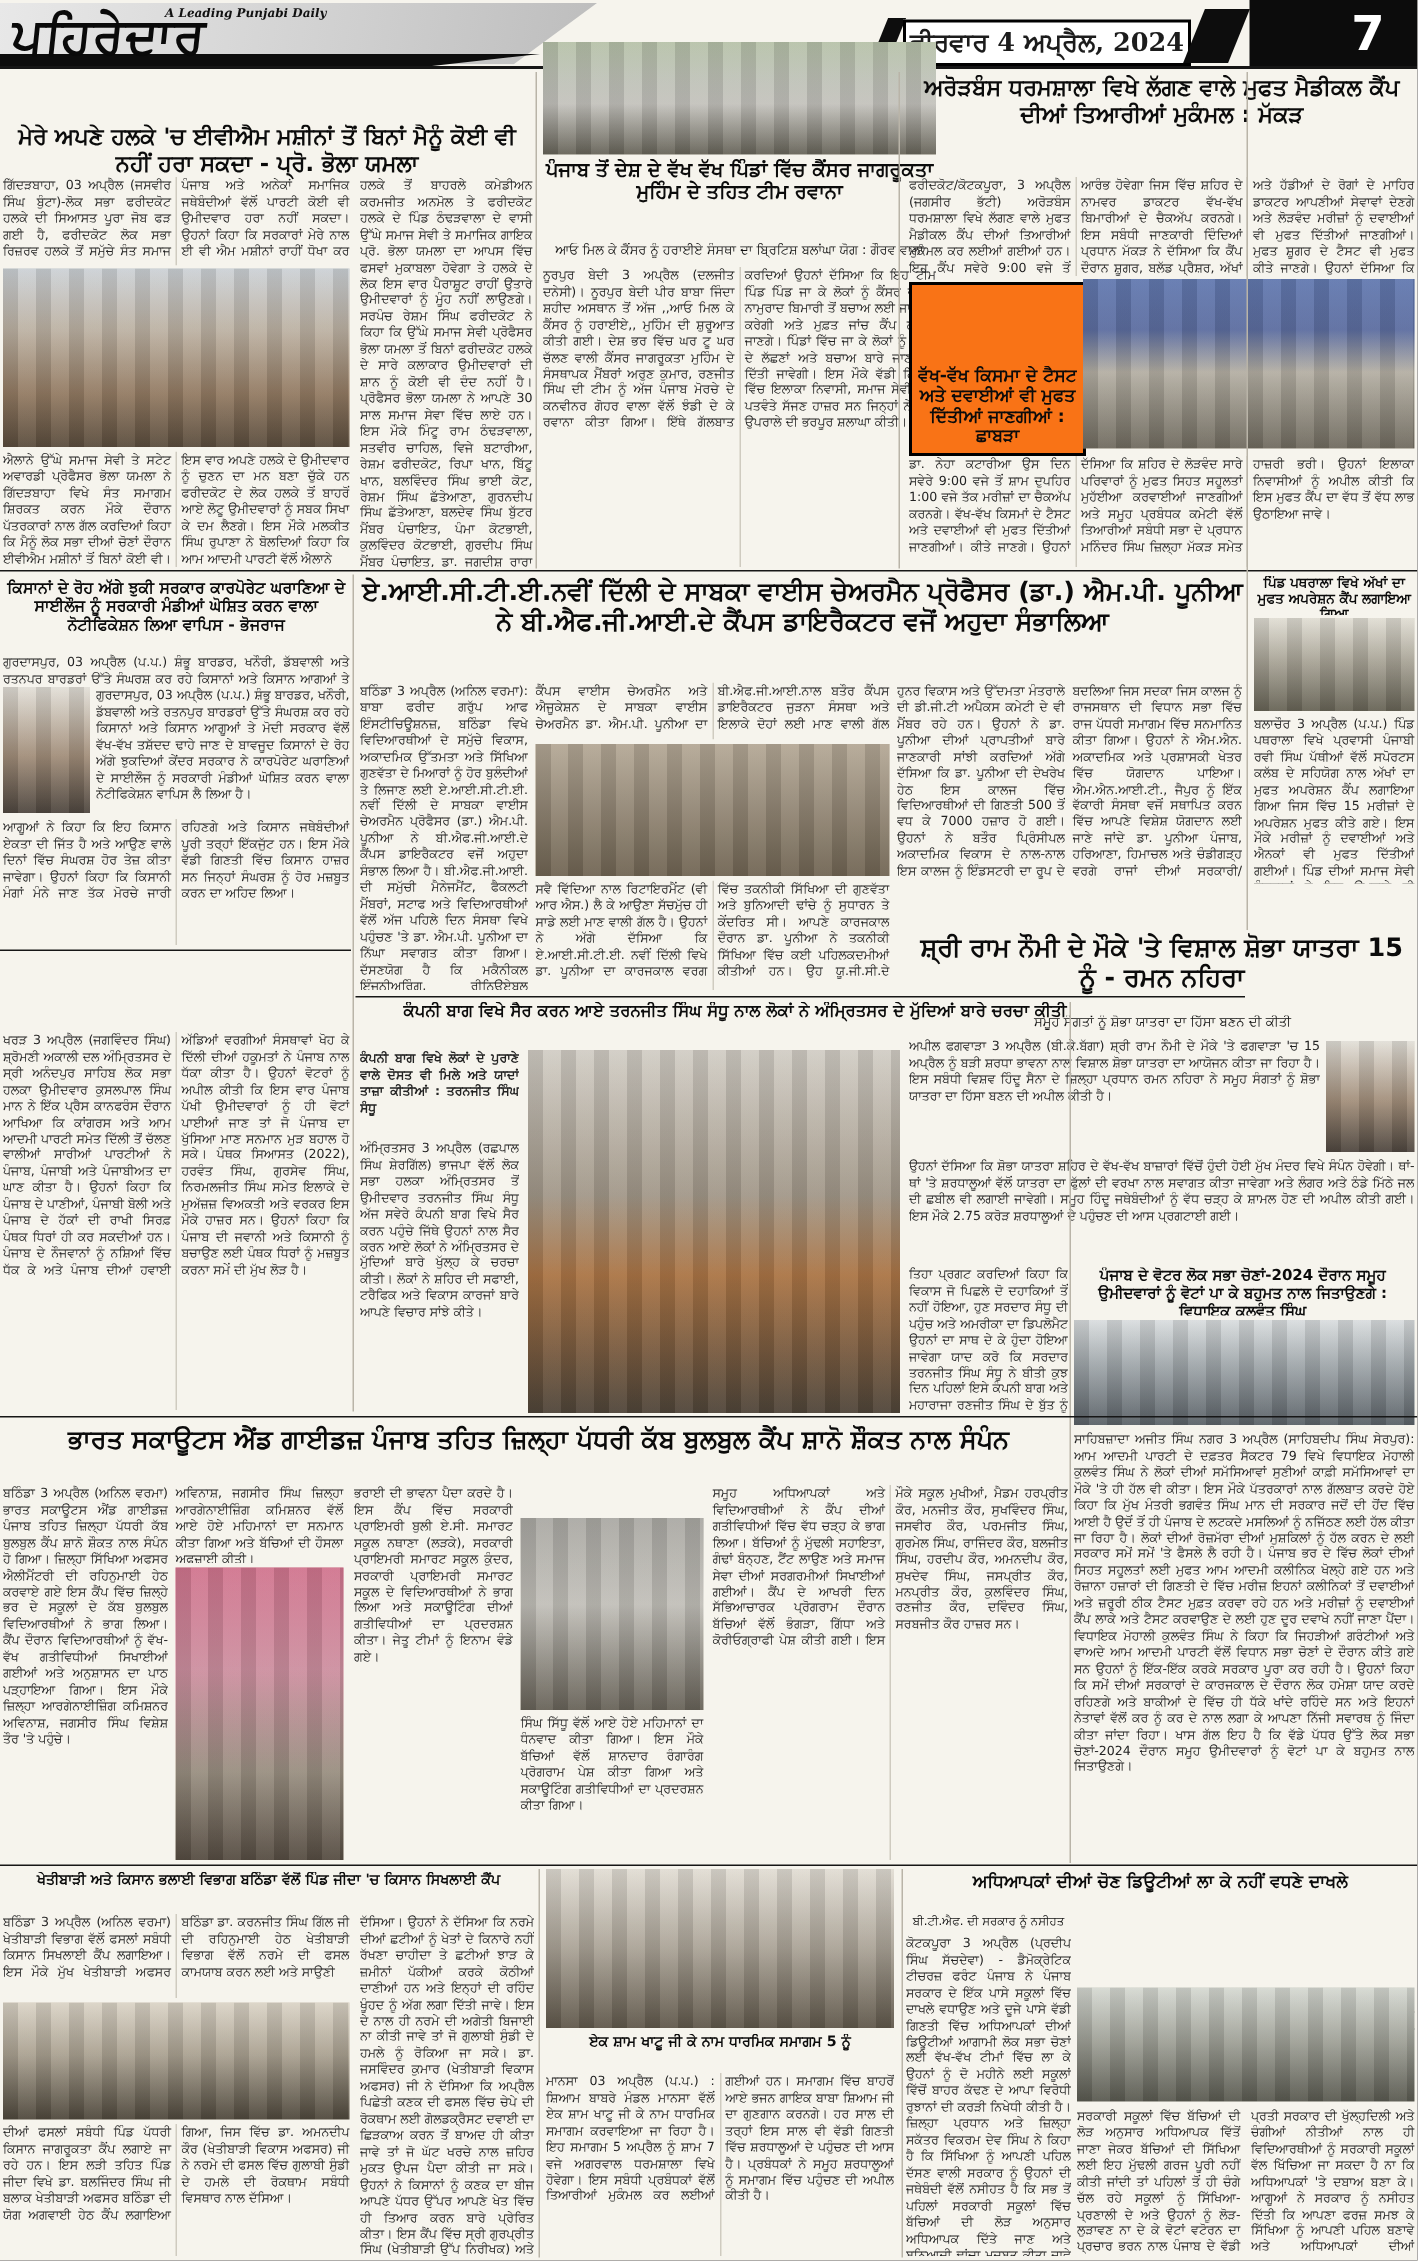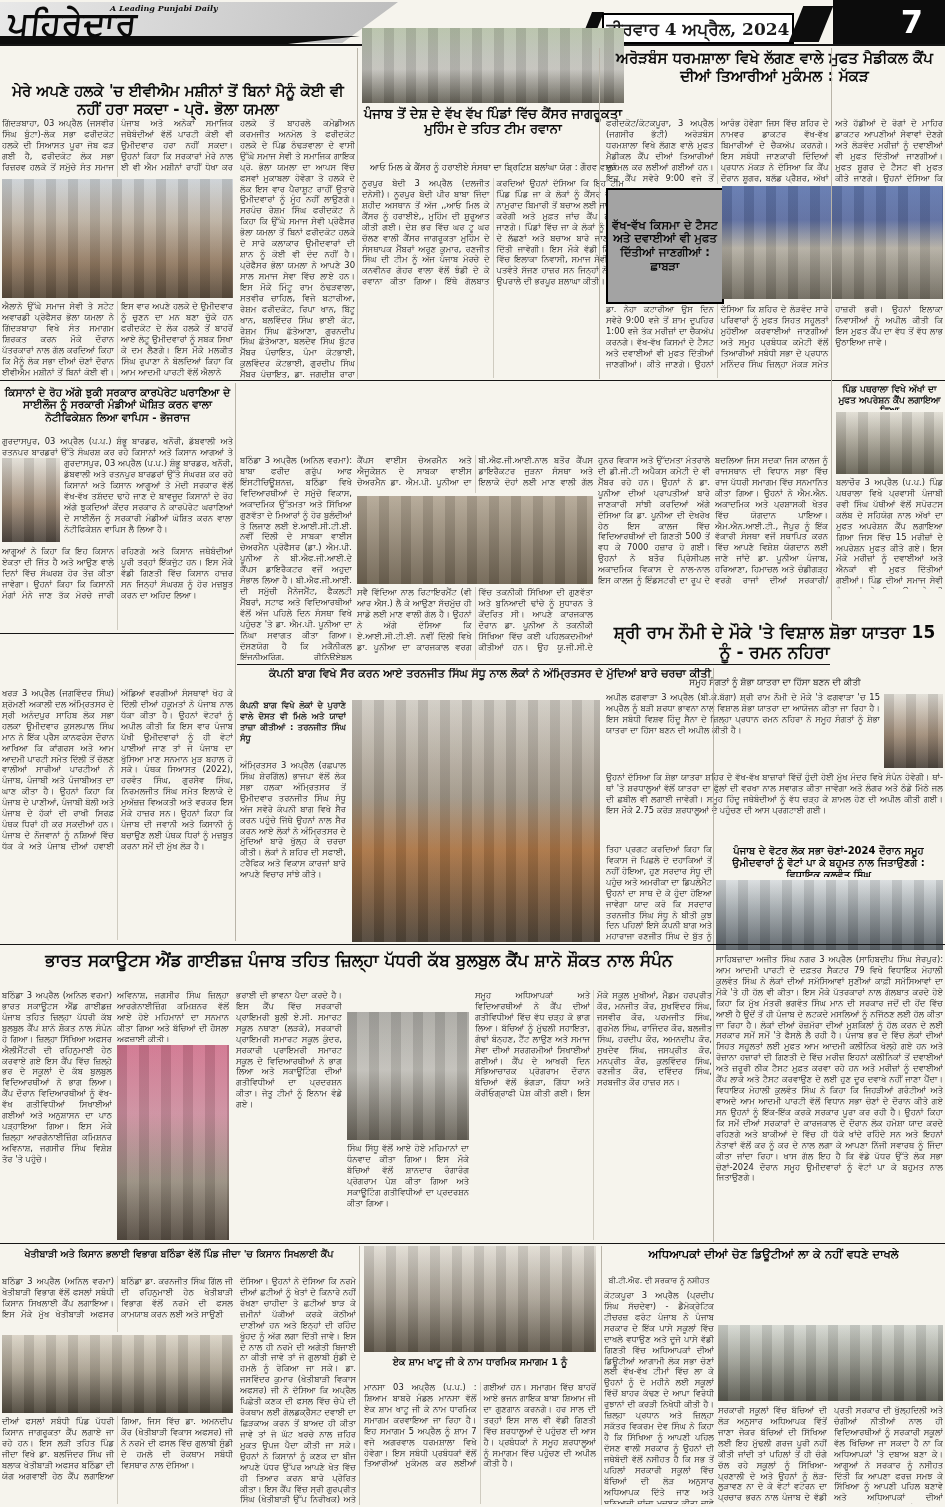--- a/index.html
+++ b/index.html
@@ -30,21 +30,21 @@
   .ph-group5{background:linear-gradient(180deg,#d8d2c6 0%,#bdb3a2 50%,#857a68 100%);}
   .ph-meet{background:linear-gradient(180deg,#cfc6b4 0%,#b7ab95 45%,#6d6454 100%);}
   .ph-six{background:linear-gradient(180deg,#c9cdc4 0%,#a9ab9e 50%,#7c7c6f 100%);}
   .ph-face{background:linear-gradient(180deg,#d9d5cb 0%,#b59a7f 55%,#6d6258 100%);}
   .mast-band{background:linear-gradient(100deg,#e8e8e8 0%,#cfcfcf 60%,#bdbdbd 100%);
              clip-path:polygon(0 0,100% 0,86% 100%,0 100%);}
   .mast-shadow{background:#0d0d0d;clip-path:polygon(0 0,100% 0,80% 100%,0 100%);}
   .datebox{background:#fff;border:2px solid #000;display:flex;align-items:center;justify-content:center;}
   .skew{transform:skewX(-22deg);background:#0d0d0d;}
   .pageno{background:#0c0c0c;color:#fff;display:flex;align-items:center;justify-content:center;}
-  .boxed{border:2px solid #000;background:#a3a3a3;display:flex;align-items:center;justify-content:center;padding:4px;}
+  .boxed{border:2px solid #000;background:#f97316;display:flex;align-items:flex-end;justify-content:center;padding:4px;}
 </style>
 </head>
 <body>
 
 <div class="page">
 
   <div class="abs hr" style="left:0;top:44px;width:945px;height:2px;"></div>
 
   <div class="abs mast-band" style="left:0;top:2px;width:398px;height:41px;"></div>
   <div class="abs mast-shadow" style="left:0;top:36px;width:360px;height:8px;"></div>
@@ -82,20 +82,21 @@
   <div class="abs hl" style="left:2px;top:386px;width:231px;height:46px;font-size:10.5px;">ਕਿਸਾਨਾਂ ਦੇ ਰੋਹ ਅੱਗੇ ਝੁਕੀ ਸਰਕਾਰ ਕਾਰਪੋਰੇਟ ਘਰਾਣਿਆ ਦੇ ਸਾਈਲੌਜ ਨੂੰ ਸਰਕਾਰੀ ਮੰਡੀਆਂ ਘੋਸ਼ਿਤ ਕਰਨ ਵਾਲਾ ਨੋਟੀਫਿਕੇਸ਼ਨ ਲਿਆ ਵਾਪਿਸ - ਭੋਜਰਾਜ</div>
   <div class="abs photo ph-face" style="left:2px;top:458px;width:58px;height:84px;"></div>
   <div class="abs bt" style="left:2px;top:436px;width:231px;height:20px;">ਗੁਰਦਾਸਪੁਰ, 03 ਅਪ੍ਰੈਲ (ਪ.ਪ.) ਸ਼ੰਭੂ ਬਾਰਡਰ, ਖਨੌਰੀ, ਡੱਬਵਾਲੀ ਅਤੇ ਰਤਨਪੁਰ ਬਾਰਡਰਾਂ ਉੱਤੇ ਸੰਘਰਸ਼ ਕਰ ਰਹੇ ਕਿਸਾਨਾਂ ਅਤੇ ਕਿਸਾਨ ਆਗੂਆਂ ਤੇ ਮੋਦੀ ਸਰਕਾਰ ਵੱਲੋਂ ਵੱਖ-ਵੱਖ ਤਸ਼ੱਦਦ ਢਾਹੇ ਜਾਣ ਦੇ ਬਾਵਜੂਦ ਕਿਸਾਨਾਂ ਦੇ ਰੋਹ ਅੱਗੇ ਝੁਕਦਿਆਂ ਕੇਂਦਰ ਸਰਕਾਰ ਨੇ ਕਾਰਪੋਰੇਟ ਘਰਾਣਿਆਂ ਦੇ ਸਾਈਲੌਜ ਨੂੰ ਸਰਕਾਰੀ ਮੰਡੀਆਂ ਘੋਸ਼ਿਤ ਕਰਨ ਵਾਲਾ ਨੋਟੀਫਿਕੇਸ਼ਨ ਵਾਪਿਸ ਲੈ ਲਿਆ ਹੈ।</div>
   <div class="abs bt" style="left:64px;top:458px;width:169px;height:84px;">ਗੁਰਦਾਸਪੁਰ, 03 ਅਪ੍ਰੈਲ (ਪ.ਪ.) ਸ਼ੰਭੂ ਬਾਰਡਰ, ਖਨੌਰੀ, ਡੱਬਵਾਲੀ ਅਤੇ ਰਤਨਪੁਰ ਬਾਰਡਰਾਂ ਉੱਤੇ ਸੰਘਰਸ਼ ਕਰ ਰਹੇ ਕਿਸਾਨਾਂ ਅਤੇ ਕਿਸਾਨ ਆਗੂਆਂ ਤੇ ਮੋਦੀ ਸਰਕਾਰ ਵੱਲੋਂ ਵੱਖ-ਵੱਖ ਤਸ਼ੱਦਦ ਢਾਹੇ ਜਾਣ ਦੇ ਬਾਵਜੂਦ ਕਿਸਾਨਾਂ ਦੇ ਰੋਹ ਅੱਗੇ ਝੁਕਦਿਆਂ ਕੇਂਦਰ ਸਰਕਾਰ ਨੇ ਕਾਰਪੋਰੇਟ ਘਰਾਣਿਆਂ ਦੇ ਸਾਈਲੌਜ ਨੂੰ ਸਰਕਾਰੀ ਮੰਡੀਆਂ ਘੋਸ਼ਿਤ ਕਰਨ ਵਾਲਾ ਨੋਟੀਫਿਕੇਸ਼ਨ ਵਾਪਿਸ ਲੈ ਲਿਆ ਹੈ।</div>
   <div class="abs bt c2" style="left:2px;top:546px;width:231px;height:84px;">ਆਗੂਆਂ ਨੇ ਕਿਹਾ ਕਿ ਇਹ ਕਿਸਾਨ ਏਕਤਾ ਦੀ ਜਿੱਤ ਹੈ ਅਤੇ ਆਉਣ ਵਾਲੇ ਦਿਨਾਂ ਵਿੱਚ ਸੰਘਰਸ਼ ਹੋਰ ਤੇਜ਼ ਕੀਤਾ ਜਾਵੇਗਾ। ਉਹਨਾਂ ਕਿਹਾ ਕਿ ਕਿਸਾਨੀ ਮੰਗਾਂ ਮੰਨੇ ਜਾਣ ਤੱਕ ਮੋਰਚੇ ਜਾਰੀ ਰਹਿਣਗੇ ਅਤੇ ਕਿਸਾਨ ਜਥੇਬੰਦੀਆਂ ਪੂਰੀ ਤਰ੍ਹਾਂ ਇੱਕਜੁੱਟ ਹਨ। ਇਸ ਮੌਕੇ ਵੱਡੀ ਗਿਣਤੀ ਵਿੱਚ ਕਿਸਾਨ ਹਾਜ਼ਰ ਸਨ ਜਿਨ੍ਹਾਂ ਸੰਘਰਸ਼ ਨੂੰ ਹੋਰ ਮਜ਼ਬੂਤ ਕਰਨ ਦਾ ਅਹਿਦ ਲਿਆ।</div>
   <div class="abs hr" style="left:0;top:633px;width:234px;"></div>
 
   <div class="abs bt c2" style="left:2px;top:688px;width:231px;height:252px;">ਖਰੜ 3 ਅਪ੍ਰੈਲ (ਜਗਵਿੰਦਰ ਸਿੰਘ) ਸ਼੍ਰੋਮਣੀ ਅਕਾਲੀ ਦਲ ਅੰਮ੍ਰਿਤਸਰ ਦੇ ਸ੍ਰੀ ਅਨੰਦਪੁਰ ਸਾਹਿਬ ਲੋਕ ਸਭਾ ਹਲਕਾ ਉਮੀਦਵਾਰ ਕੁਸਲਪਾਲ ਸਿੰਘ ਮਾਨ ਨੇ ਇੱਕ ਪ੍ਰੈਸ ਕਾਨਫਰੰਸ ਦੌਰਾਨ ਆਖਿਆ ਕਿ ਕਾਂਗਰਸ ਅਤੇ ਆਮ ਆਦਮੀ ਪਾਰਟੀ ਸਮੇਤ ਦਿੱਲੀ ਤੋਂ ਚੱਲਣ ਵਾਲੀਆਂ ਸਾਰੀਆਂ ਪਾਰਟੀਆਂ ਨੇ ਪੰਜਾਬ, ਪੰਜਾਬੀ ਅਤੇ ਪੰਜਾਬੀਅਤ ਦਾ ਘਾਣ ਕੀਤਾ ਹੈ। ਉਹਨਾਂ ਕਿਹਾ ਕਿ ਪੰਜਾਬ ਦੇ ਪਾਣੀਆਂ, ਪੰਜਾਬੀ ਬੋਲੀ ਅਤੇ ਪੰਜਾਬ ਦੇ ਹੱਕਾਂ ਦੀ ਰਾਖੀ ਸਿਰਫ਼ ਪੰਥਕ ਧਿਰਾਂ ਹੀ ਕਰ ਸਕਦੀਆਂ ਹਨ। ਪੰਜਾਬ ਦੇ ਨੌਜਵਾਨਾਂ ਨੂੰ ਨਸ਼ਿਆਂ ਵਿੱਚ ਧੱਕ ਕੇ ਅਤੇ ਪੰਜਾਬ ਦੀਆਂ ਹਵਾਈ ਅੱਡਿਆਂ ਵਰਗੀਆਂ ਸੰਸਥਾਵਾਂ ਖੋਹ ਕੇ ਦਿੱਲੀ ਦੀਆਂ ਹਕੂਮਤਾਂ ਨੇ ਪੰਜਾਬ ਨਾਲ ਧੱਕਾ ਕੀਤਾ ਹੈ। ਉਹਨਾਂ ਵੋਟਰਾਂ ਨੂੰ ਅਪੀਲ ਕੀਤੀ ਕਿ ਇਸ ਵਾਰ ਪੰਜਾਬ ਪੱਖੀ ਉਮੀਦਵਾਰਾਂ ਨੂੰ ਹੀ ਵੋਟਾਂ ਪਾਈਆਂ ਜਾਣ ਤਾਂ ਜੋ ਪੰਜਾਬ ਦਾ ਖੁੱਸਿਆ ਮਾਣ ਸਨਮਾਨ ਮੁੜ ਬਹਾਲ ਹੋ ਸਕੇ। ਪੰਥਕ ਸਿਆਸਤ (2022), ਹਰਵੰਤ ਸਿੰਘ, ਗੁਰਸੇਵ ਸਿੰਘ, ਨਿਰਮਲਜੀਤ ਸਿੰਘ ਸਮੇਤ ਇਲਾਕੇ ਦੇ ਮੁਅੱਜ਼ਜ਼ ਵਿਅਕਤੀ ਅਤੇ ਵਰਕਰ ਇਸ ਮੌਕੇ ਹਾਜ਼ਰ ਸਨ। ਉਹਨਾਂ ਕਿਹਾ ਕਿ ਪੰਜਾਬ ਦੀ ਜਵਾਨੀ ਅਤੇ ਕਿਸਾਨੀ ਨੂੰ ਬਚਾਉਣ ਲਈ ਪੰਥਕ ਧਿਰਾਂ ਨੂੰ ਮਜ਼ਬੂਤ ਕਰਨਾ ਸਮੇਂ ਦੀ ਮੁੱਖ ਲੋੜ ਹੈ।</div>
   <div class="abs vr" style="left:235px;top:383px;height:558px;"></div>
 
+  <div class="abs hl" style="left:240px;top:385px;width:590px;height:64px;font-size:17px;">ਏ.ਆਈ.ਸੀ.ਟੀ.ਈ.ਨਵੀਂ ਦਿੱਲੀ ਦੇ ਸਾਬਕਾ ਵਾਈਸ ਚੇਅਰਮੈਨ ਪ੍ਰੋਫੈਸਰ (ਡਾ.) ਐਮ.ਪੀ. ਪੂਨੀਆ ਨੇ ਬੀ.ਐਫ.ਜੀ.ਆਈ.ਦੇ ਕੈਂਪਸ ਡਾਇਰੈਕਟਰ ਵਜੋਂ ਅਹੁਦਾ ਸੰਭਾਲਿਆ</div>
   <div class="abs bt" style="left:240px;top:455px;width:112px;height:205px;">ਬਠਿੰਡਾ 3 ਅਪ੍ਰੈਲ (ਅਨਿਲ ਵਰਮਾ): ਬਾਬਾ ਫਰੀਦ ਗਰੁੱਪ ਆਫ ਇੰਸਟੀਚਿਊਸ਼ਨਜ਼, ਬਠਿੰਡਾ ਵਿਖੇ ਵਿਦਿਆਰਥੀਆਂ ਦੇ ਸਮੁੱਚੇ ਵਿਕਾਸ, ਅਕਾਦਮਿਕ ਉੱਤਮਤਾ ਅਤੇ ਸਿੱਖਿਆ ਗੁਣਵੱਤਾ ਦੇ ਮਿਆਰਾਂ ਨੂੰ ਹੋਰ ਬੁਲੰਦੀਆਂ ਤੇ ਲਿਜਾਣ ਲਈ ਏ.ਆਈ.ਸੀ.ਟੀ.ਈ. ਨਵੀਂ ਦਿੱਲੀ ਦੇ ਸਾਬਕਾ ਵਾਈਸ ਚੇਅਰਮੈਨ ਪ੍ਰੋਫੈਸਰ (ਡਾ.) ਐਮ.ਪੀ. ਪੂਨੀਆ ਨੇ ਬੀ.ਐਫ.ਜੀ.ਆਈ.ਦੇ ਕੈਂਪਸ ਡਾਇਰੈਕਟਰ ਵਜੋਂ ਅਹੁਦਾ ਸੰਭਾਲ ਲਿਆ ਹੈ। ਬੀ.ਐਫ.ਜੀ.ਆਈ. ਦੀ ਸਮੁੱਚੀ ਮੈਨੇਜਮੈਂਟ, ਫੈਕਲਟੀ ਮੈਂਬਰਾਂ, ਸਟਾਫ ਅਤੇ ਵਿਦਿਆਰਥੀਆਂ ਵੱਲੋਂ ਅੱਜ ਪਹਿਲੇ ਦਿਨ ਸੰਸਥਾ ਵਿਖੇ ਪਹੁੰਚਣ 'ਤੇ ਡਾ. ਐਮ.ਪੀ. ਪੂਨੀਆ ਦਾ ਨਿੱਘਾ ਸਵਾਗਤ ਕੀਤਾ ਗਿਆ। ਦੱਸਣਯੋਗ ਹੈ ਕਿ ਮਕੈਨੀਕਲ ਇੰਜਨੀਅਰਿੰਗ, ਰੀਨਿਊਏਬਲ ਐਨਰਜੀ ਅਤੇ ਸਸਟੇਨੇਬਲ ਡਿਵੈਲਪਮੈਂਟ ਖੇਤਰ ਵਿੱਚ ਮਾਹਿਰ ਡਾ. ਐਮ.ਪੀ. ਪੂਨੀਆ ਨੇ ਆਈ.ਆਈ.ਟੀ., ਦਿੱਲੀ ਤੋਂ ਐਮ.ਟੈਕ (ਥਰਮਲ ਇੰਜਨੀਅਰਿੰਗ) ਅਤੇ ਪੀ.ਐਚ.ਡੀ. (ਆਈ.ਸੀ. ਇੰਜਨ) ਕੀਤੀ ਹੈ ਅਤੇ ਉਹਨਾਂ ਕੋਲ ਦੇਸ਼ ਦੀਆਂ ਵੱਖ-ਵੱਖ ਨਾਮਵਰ ਪੱਧਰ ਦੀਆਂ ਸੰਸਥਾਵਾਂ ਦਾ 37 ਸਾਲਾਂ ਦਾ ਵਿਸ਼ਾਲ ਤਜ਼ਰਬਾ ਹੈ। ਇਸ ਮੌਕੇ ਬੀ.ਐਫ.ਜੀ.ਆਈ.ਦੇ ਚੇਅਰਮੈਨ ਡਾ. ਗੁਰਮੀਤ ਸਿੰਘ ਧਾਲੀਵਾਲ ਨੇ ਆਪਣੀ ਖੁਸ਼ੀ ਦਾ ਪ੍ਰਗਟਾਵਾ ਕਰਦਿਆਂ ਕਿਹਾ ਕਿ ਆਸ ਦਿਸ਼ਾਵਾਂ</div>
   <div class="abs bt c2" style="left:357px;top:455px;width:236px;height:38px;">ਕੈਂਪਸ ਵਾਈਸ ਚੇਅਰਮੈਨ ਅਤੇ ਐਜੂਕੇਸ਼ਨ ਦੇ ਸਾਬਕਾ ਵਾਈਸ ਚੇਅਰਮੈਨ ਡਾ. ਐਮ.ਪੀ. ਪੂਨੀਆ ਦਾ ਬੀ.ਐਫ.ਜੀ.ਆਈ.ਨਾਲ ਬਤੌਰ ਕੈਂਪਸ ਡਾਇਰੈਕਟਰ ਜੁੜਨਾ ਸੰਸਥਾ ਅਤੇ ਇਲਾਕੇ ਦੋਹਾਂ ਲਈ ਮਾਣ ਵਾਲੀ ਗੱਲ ਹੈ। ਉਹਨਾਂ ਨੇ ਦੱਸਿਆ ਬੀ.ਐਫ.ਜੀ.ਆਈ. ਨਾਲ ਜੁੜਨ ਲਈ ਇੱਥੋਂ ਜਿਹੀ ਮਹਾਨ ਸ਼ਖ਼ਸੀਅਤ ਦਾ</div>
   <div class="abs photo ph-indoor" style="left:357px;top:496px;width:236px;height:88px;"></div>
   <div class="abs bt c2" style="left:357px;top:587px;width:236px;height:73px;">ਸਵੈ ਵਿੱਦਿਆ ਨਾਲ ਰਿਟਾਇਰਮੈਂਟ (ਵੀ ਆਰ ਐਸ.) ਲੈ ਕੇ ਆਉਣਾ ਸੱਚਮੁੱਚ ਹੀ ਸਾਡੇ ਲਈ ਮਾਣ ਵਾਲੀ ਗੱਲ ਹੈ। ਉਹਨਾਂ ਨੇ ਅੱਗੇ ਦੱਸਿਆ ਕਿ ਏ.ਆਈ.ਸੀ.ਟੀ.ਈ. ਨਵੀਂ ਦਿੱਲੀ ਵਿਖੇ ਡਾ. ਪੂਨੀਆ ਦਾ ਕਾਰਜਕਾਲ ਵਰਗ ਵਿੱਚ ਤਕਨੀਕੀ ਸਿੱਖਿਆ ਦੀ ਗੁਣਵੱਤਾ ਅਤੇ ਬੁਨਿਆਦੀ ਢਾਂਚੇ ਨੂੰ ਸੁਧਾਰਨ ਤੇ ਕੇਂਦਰਿਤ ਸੀ। ਆਪਣੇ ਕਾਰਜਕਾਲ ਦੌਰਾਨ ਡਾ. ਪੂਨੀਆ ਨੇ ਤਕਨੀਕੀ ਸਿੱਖਿਆ ਵਿੱਚ ਕਈ ਪਹਿਲਕਦਮੀਆਂ ਕੀਤੀਆਂ ਹਨ। ਉਹ ਯੂ.ਜੀ.ਸੀ.ਦੇ ਨੈਸ਼ਨਲ ਕ੍ਰੈਡਿਟ ਫਰੇਮਵਰਕ ਦੀ ਉੱਚ-ਪੱਧਰੀ ਕਮੇਟੀ,</div>
   <div class="abs bt" style="left:598px;top:455px;width:112px;height:131px;">ਹੁਨਰ ਵਿਕਾਸ ਅਤੇ ਉੱਦਮਤਾ ਮੰਤਰਾਲੇ ਦੀ ਡੀ.ਜੀ.ਟੀ ਅਪੈਕਸ ਕਮੇਟੀ ਦੇ ਵੀ ਮੈਂਬਰ ਰਹੇ ਹਨ। ਉਹਨਾਂ ਨੇ ਡਾ. ਪੂਨੀਆ ਦੀਆਂ ਪ੍ਰਾਪਤੀਆਂ ਬਾਰੇ ਜਾਣਕਾਰੀ ਸਾਂਝੀ ਕਰਦਿਆਂ ਅੱਗੇ ਦੱਸਿਆ ਕਿ ਡਾ. ਪੂਨੀਆ ਦੀ ਦੇਖਰੇਖ ਹੇਠ ਇਸ ਕਾਲਜ ਵਿੱਚ ਵਿਦਿਆਰਥੀਆਂ ਦੀ ਗਿਣਤੀ 500 ਤੋਂ ਵਧ ਕੇ 7000 ਹਜ਼ਾਰ ਹੋ ਗਈ। ਉਹਨਾਂ ਨੇ ਬਤੌਰ ਪ੍ਰਿੰਸੀਪਲ ਅਕਾਦਮਿਕ ਵਿਕਾਸ ਦੇ ਨਾਲ-ਨਾਲ ਇਸ ਕਾਲਜ ਨੂੰ ਇੰਡਸਟਰੀ ਦਾ ਰੂਪ ਦੇ ਕੇ ਹਾਈ ਵੋਲਟੇਜ ਇੰਜੀਨੀਅਰਿੰਗ ਦੇ ਕਲ-ਪੁਰਜ਼ੇ ਬਣਾਉਣੇ ਸ਼ੁਰੂ ਕਰਵਾਏ ਅਤੇ ਇਸ ਕਾਲਜ ਨੂੰ ਬਹੁਤ ਉਚਾਈਆਂ ਤੱਕ ਪਹੁੰਚਾਇਆ ਦਾ ਸੰਦ</div>
   <div class="abs bt" style="left:715px;top:455px;width:113px;height:131px;">ਬਦਲਿਆ ਜਿਸ ਸਦਕਾ ਜਿਸ ਕਾਲਜ ਨੂੰ ਰਾਜਸਥਾਨ ਦੀ ਵਿਧਾਨ ਸਭਾ ਵਿੱਚ ਰਾਜ ਪੱਧਰੀ ਸਮਾਗਮ ਵਿੱਚ ਸਨਮਾਨਿਤ ਕੀਤਾ ਗਿਆ। ਉਹਨਾਂ ਨੇ ਐਮ.ਐਨ. ਅਕਾਦਮਿਕ ਅਤੇ ਪ੍ਰਸ਼ਾਸਕੀ ਖੇਤਰ ਵਿੱਚ ਯੋਗਦਾਨ ਪਾਇਆ। ਐਮ.ਐਨ.ਆਈ.ਟੀ., ਜੈਪੁਰ ਨੂੰ ਇੱਕ ਵੱਕਾਰੀ ਸੰਸਥਾ ਵਜੋਂ ਸਥਾਪਿਤ ਕਰਨ ਵਿੱਚ ਆਪਣੇ ਵਿਸ਼ੇਸ਼ ਯੋਗਦਾਨ ਲਈ ਜਾਣੇ ਜਾਂਦੇ ਡਾ. ਪੂਨੀਆ ਪੰਜਾਬ, ਹਰਿਆਣਾ, ਹਿਮਾਚਲ ਅਤੇ ਚੰਡੀਗੜ੍ਹ ਵਰਗੇ ਰਾਜਾਂ ਦੀਆਂ ਸਰਕਾਰੀ/ਪ੍ਰਾਈਵੇਟ ਸੰਸਥਾਵਾਂ/ਯੂਨੀਵਰਸਿਟੀਆਂ ਦੇ ਬੋਰਡ ਆਫ ਗਵਰਨੈਂਸ ਦੇ ਮੈਂਬਰ ਵਜੋਂ ਜਨਸਮਰਪਿਤ ਕੀਤਾ ਗਿਆ।</div>
   <div class="abs hr" style="left:237px;top:664px;width:593px;"></div>
   <div class="abs vr" style="left:831px;top:48px;height:572px;"></div>
 
   <div class="abs hl" style="left:836px;top:384px;width:107px;height:26px;font-size:9px;">ਪਿੰਡ ਪਥਰਾਲਾ ਵਿਖੇ ਅੱਖਾਂ ਦਾ ਮੁਫਤ ਅਪਰੇਸ਼ਨ ਕੈਂਪ ਲਗਾਇਆ ਗਿਆ</div>
@@ -133,21 +134,21 @@
   <div class="abs hr" style="left:0;top:1243px;width:945px;"></div>
 
   <div class="abs hl nowrap" style="left:2px;top:1248px;width:354px;height:24px;font-size:9.5px;">ਖੇਤੀਬਾੜੀ ਅਤੇ ਕਿਸਾਨ ਭਲਾਈ ਵਿਭਾਗ ਬਠਿੰਡਾ ਵੱਲੋਂ ਪਿੰਡ ਜੀਦਾ 'ਚ ਕਿਸਾਨ ਸਿਖਲਾਈ ਕੈਂਪ</div>
   <div class="abs bt c2" style="left:2px;top:1276px;width:231px;height:56px;">ਬਠਿੰਡਾ 3 ਅਪ੍ਰੈਲ (ਅਨਿਲ ਵਰਮਾ) ਖੇਤੀਬਾੜੀ ਵਿਭਾਗ ਵੱਲੋਂ ਫਸਲਾਂ ਸਬੰਧੀ ਕਿਸਾਨ ਸਿਖਲਾਈ ਕੈਂਪ ਲਗਾਇਆ। ਇਸ ਮੌਕੇ ਮੁੱਖ ਖੇਤੀਬਾੜੀ ਅਫਸਰ ਬਠਿੰਡਾ ਡਾ. ਕਰਨਜੀਤ ਸਿੰਘ ਗਿੱਲ ਜੀ ਦੀ ਰਹਿਨੁਮਾਈ ਹੇਠ ਖੇਤੀਬਾੜੀ ਵਿਭਾਗ ਵੱਲੋਂ ਨਰਮੇ ਦੀ ਫਸਲ ਕਾਮਯਾਬ ਕਰਨ ਲਈ ਅਤੇ ਸਾਉਣੀ</div>
   <div class="abs photo ph-meet" style="left:2px;top:1335px;width:231px;height:78px;"></div>
   <div class="abs bt c2" style="left:2px;top:1416px;width:231px;height:88px;">ਦੀਆਂ ਫਸਲਾਂ ਸਬੰਧੀ ਪਿੰਡ ਪੱਧਰੀ ਕਿਸਾਨ ਜਾਗਰੂਕਤਾ ਕੈਂਪ ਲਗਾਏ ਜਾ ਰਹੇ ਹਨ। ਇਸ ਲੜੀ ਤਹਿਤ ਪਿੰਡ ਜੀਦਾ ਵਿਖੇ ਡਾ. ਬਲਜਿੰਦਰ ਸਿੰਘ ਜੀ ਬਲਾਕ ਖੇਤੀਬਾੜੀ ਅਫਸਰ ਬਠਿੰਡਾ ਦੀ ਯੋਗ ਅਗਵਾਈ ਹੇਠ ਕੈਂਪ ਲਗਾਇਆ ਗਿਆ, ਜਿਸ ਵਿੱਚ ਡਾ. ਅਮਨਦੀਪ ਕੌਰ (ਖੇਤੀਬਾੜੀ ਵਿਕਾਸ ਅਫਸਰ) ਜੀ ਨੇ ਨਰਮੇ ਦੀ ਫਸਲ ਵਿੱਚ ਗੁਲਾਬੀ ਸੁੰਡੀ ਦੇ ਹਮਲੇ ਦੀ ਰੋਕਥਾਮ ਸਬੰਧੀ ਵਿਸਥਾਰ ਨਾਲ ਦੱਸਿਆ।</div>
   <div class="abs bt" style="left:240px;top:1276px;width:116px;height:228px;">ਦੱਸਿਆ। ਉਹਨਾਂ ਨੇ ਦੱਸਿਆ ਕਿ ਨਰਮੇ ਦੀਆਂ ਛਟੀਆਂ ਨੂੰ ਖੇਤਾਂ ਦੇ ਕਿਨਾਰੇ ਨਹੀਂ ਰੱਖਣਾ ਚਾਹੀਦਾ ਤੇ ਛਟੀਆਂ ਝਾੜ ਕੇ ਜ਼ਮੀਨਾਂ ਪੱਕੀਆਂ ਕਰਕੇ ਕੋਠੀਆਂ ਦਾਣੀਆਂ ਹਨ ਅਤੇ ਇਨ੍ਹਾਂ ਦੀ ਰਹਿੰਦ ਖੂੰਹਦ ਨੂੰ ਅੱਗ ਲਗਾ ਦਿੱਤੀ ਜਾਵੇ। ਇਸ ਦੇ ਨਾਲ ਹੀ ਨਰਮੇ ਦੀ ਅਗੇਤੀ ਬਿਜਾਈ ਨਾ ਕੀਤੀ ਜਾਵੇ ਤਾਂ ਜੋ ਗੁਲਾਬੀ ਸੁੰਡੀ ਦੇ ਹਮਲੇ ਨੂੰ ਰੋਕਿਆ ਜਾ ਸਕੇ। ਡਾ. ਜਸਵਿੰਦਰ ਕੁਮਾਰ (ਖੇਤੀਬਾੜੀ ਵਿਕਾਸ ਅਫਸਰ) ਜੀ ਨੇ ਦੱਸਿਆ ਕਿ ਅਪ੍ਰੈਲ ਪਿਛੇਤੀ ਕਣਕ ਦੀ ਫਸਲ ਵਿੱਚ ਚੇਪੇ ਦੀ ਰੋਕਥਾਮ ਲਈ ਗੋਲਡਕ੍ਰੈਸਟ ਦਵਾਈ ਦਾ ਛਿੜਕਾਅ ਕਰਨ ਤੋਂ ਬਾਅਦ ਹੀ ਕੀਤਾ ਜਾਵੇ ਤਾਂ ਜੋ ਘੱਟ ਖਰਚੇ ਨਾਲ ਜ਼ਹਿਰ ਮੁਕਤ ਉਪਜ ਪੈਦਾ ਕੀਤੀ ਜਾ ਸਕੇ। ਉਹਨਾਂ ਨੇ ਕਿਸਾਨਾਂ ਨੂੰ ਕਣਕ ਦਾ ਬੀਜ ਆਪਣੇ ਪੱਧਰ ਉੱਪਰ ਆਪਣੇ ਖੇਤ ਵਿੱਚ ਹੀ ਤਿਆਰ ਕਰਨ ਬਾਰੇ ਪ੍ਰੇਰਿਤ ਕੀਤਾ। ਇਸ ਕੈਂਪ ਵਿੱਚ ਸ੍ਰੀ ਗੁਰਪ੍ਰੀਤ ਸਿੰਘ (ਖੇਤੀਬਾੜੀ ਉੱਪ ਨਿਰੀਖਕ) ਅਤੇ ਪਿੰਡ ਦੇ ਸਾਰੇ ਅਹੁਦੇਦਾਰ ਕਿਸਾਨ ਹਾਜ਼ਰ ਸਨ।</div>
   <div class="abs vr" style="left:359px;top:1246px;height:259px;"></div>
 
   <div class="abs photo ph-group5" style="left:364px;top:1246px;width:232px;height:106px;"></div>
-  <div class="abs hl nowrap" style="left:364px;top:1356px;width:232px;height:22px;font-size:9.5px;">ਏਕ ਸ਼ਾਮ ਖਾਟੂ ਜੀ ਕੇ ਨਾਮ ਧਾਰਮਿਕ ਸਮਾਗਮ 1 ਨੂੰ</div>
+  <div class="abs hl nowrap" style="left:364px;top:1356px;width:232px;height:22px;font-size:9.5px;">ਏਕ ਸ਼ਾਮ ਖਾਟੂ ਜੀ ਕੇ ਨਾਮ ਧਾਰਮਿਕ ਸਮਾਗਮ 5 ਨੂੰ</div>
   <div class="abs bt c2" style="left:364px;top:1382px;width:232px;height:122px;">ਮਾਨਸਾ 03 ਅਪ੍ਰੈਲ (ਪ.ਪ.) : ਸ਼ਿਆਮ ਬਾਬਰੇ ਮੰਡਲ ਮਾਨਸਾ ਵੱਲੋਂ ਏਕ ਸ਼ਾਮ ਖਾਟੂ ਜੀ ਕੇ ਨਾਮ ਧਾਰਮਿਕ ਸਮਾਗਮ ਕਰਵਾਇਆ ਜਾ ਰਿਹਾ ਹੈ। ਇਹ ਸਮਾਗਮ 5 ਅਪ੍ਰੈਲ ਨੂੰ ਸ਼ਾਮ 7 ਵਜੇ ਅਗਰਵਾਲ ਧਰਮਸ਼ਾਲਾ ਵਿਖੇ ਹੋਵੇਗਾ। ਇਸ ਸਬੰਧੀ ਪ੍ਰਬੰਧਕਾਂ ਵੱਲੋਂ ਤਿਆਰੀਆਂ ਮੁਕੰਮਲ ਕਰ ਲਈਆਂ ਗਈਆਂ ਹਨ। ਸਮਾਗਮ ਵਿੱਚ ਬਾਹਰੋਂ ਆਏ ਭਜਨ ਗਾਇਕ ਬਾਬਾ ਸ਼ਿਆਮ ਜੀ ਦਾ ਗੁਣਗਾਨ ਕਰਨਗੇ। ਹਰ ਸਾਲ ਦੀ ਤਰ੍ਹਾਂ ਇਸ ਸਾਲ ਵੀ ਵੱਡੀ ਗਿਣਤੀ ਵਿੱਚ ਸ਼ਰਧਾਲੂਆਂ ਦੇ ਪਹੁੰਚਣ ਦੀ ਆਸ ਹੈ। ਪ੍ਰਬੰਧਕਾਂ ਨੇ ਸਮੂਹ ਸ਼ਰਧਾਲੂਆਂ ਨੂੰ ਸਮਾਗਮ ਵਿੱਚ ਪਹੁੰਚਣ ਦੀ ਅਪੀਲ ਕੀਤੀ ਹੈ।</div>
   <div class="abs vr" style="left:601px;top:1246px;height:259px;"></div>
 
   <div class="abs hl nowrap" style="left:604px;top:1248px;width:339px;height:24px;font-size:11.5px;">ਅਧਿਆਪਕਾਂ ਦੀਆਂ ਚੋਣ ਡਿਊਟੀਆਂ ਲਾ ਕੇ ਨਹੀਂ ਵਧਣੇ ਦਾਖਲੇ</div>
   <div class="abs sub" style="left:604px;top:1276px;width:110px;height:12px;font-size:7.8px;">ਬੀ.ਟੀ.ਐਫ. ਦੀ ਸਰਕਾਰ ਨੂੰ ਨਸੀਹਤ</div>
   <div class="abs bt" style="left:604px;top:1290px;width:110px;height:214px;">ਕੋਟਕਪੂਰਾ 3 ਅਪ੍ਰੈਲ (ਪ੍ਰਦੀਪ ਸਿੰਘ ਸੱਚਦੇਵਾ) - ਡੈਮੋਕ੍ਰੇਟਿਕ ਟੀਚਰਜ਼ ਫਰੰਟ ਪੰਜਾਬ ਨੇ ਪੰਜਾਬ ਸਰਕਾਰ ਦੇ ਇੱਕ ਪਾਸੇ ਸਕੂਲਾਂ ਵਿੱਚ ਦਾਖਲੇ ਵਧਾਉਣ ਅਤੇ ਦੂਜੇ ਪਾਸੇ ਵੱਡੀ ਗਿਣਤੀ ਵਿੱਚ ਅਧਿਆਪਕਾਂ ਦੀਆਂ ਡਿਊਟੀਆਂ ਆਗਾਮੀ ਲੋਕ ਸਭਾ ਚੋਣਾਂ ਲਈ ਵੱਖ-ਵੱਖ ਟੀਮਾਂ ਵਿੱਚ ਲਾ ਕੇ ਉਹਨਾਂ ਨੂੰ ਦੋ ਮਹੀਨੇ ਲਈ ਸਕੂਲਾਂ ਵਿੱਚੋਂ ਬਾਹਰ ਕੱਢਣ ਦੇ ਆਪਾ ਵਿਰੋਧੀ ਰੁਝਾਨਾਂ ਦੀ ਕਰੜੀ ਨਿਖੇਧੀ ਕੀਤੀ ਹੈ। ਜ਼ਿਲ੍ਹਾ ਪ੍ਰਧਾਨ ਅਤੇ ਜ਼ਿਲ੍ਹਾ ਸਕੱਤਰ ਵਿਕਰਮ ਦੇਵ ਸਿੰਘ ਨੇ ਕਿਹਾ ਹੈ ਕਿ ਸਿੱਖਿਆ ਨੂੰ ਆਪਣੀ ਪਹਿਲ ਦੱਸਣ ਵਾਲੀ ਸਰਕਾਰ ਨੂੰ ਉਹਨਾਂ ਦੀ ਜਥੇਬੰਦੀ ਵੱਲੋਂ ਨਸੀਹਤ ਹੈ ਕਿ ਸਭ ਤੋਂ ਪਹਿਲਾਂ ਸਰਕਾਰੀ ਸਕੂਲਾਂ ਵਿੱਚ ਬੱਚਿਆਂ ਦੀ ਲੋੜ ਅਨੁਸਾਰ ਅਧਿਆਪਕ ਦਿੱਤੇ ਜਾਣ ਅਤੇ ਬੁਨਿਆਦੀ ਢਾਂਚਾ ਮਜ਼ਬੂਤ ਕੀਤਾ ਜਾਵੇ ਤਾਂ ਹੀ ਸਕੂਲਾਂ ਵਿੱਚ ਦਾਖਲੇ ਵਧ ਸਕਦੇ ਹਨ।</div>
   <div class="abs bt" style="left:718px;top:1290px;width:225px;height:32px;margin-top:48px;">ਉਂਜ ਹੈ ਦਿਨ ਤੋਂ ਇਸ ਸਰਕਾਰ ਦੀ ਕਹਿਣੀ ਤੇ ਕਰਨੀ ਦਾ ਫ਼ਰਕ ਲੋਕਾਂ ਸਾਹਮਣੇ ਆ ਚੁੱਕਾ ਹੈ। ਬੱਚੇ ਨੂੰ ਦਾਖਲ ਕਰਵਾਉਣ ਆਉਂਦੇ ਹਨ ਤਾਂ ਅਧਿਆਪਕਾਂ ਦੀ ਗੈਰਹਾਜ਼ਰੀ ਵਿੱਚ ਮਾਪੇ ਨਿਰਾਸ਼ ਪਰਤ ਜਾਂਦੇ ਹਨ।</div>
   <div class="abs photo ph-six" style="left:718px;top:1325px;width:225px;height:76px;"></div>
   <div class="abs bt" style="left:718px;top:1405px;width:109px;height:99px;">ਸਰਕਾਰੀ ਸਕੂਲਾਂ ਵਿੱਚ ਬੱਚਿਆਂ ਦੀ ਲੋੜ ਅਨੁਸਾਰ ਅਧਿਆਪਕ ਵਿੱਤੋਂ ਜਾਣਾ ਜੇਕਰ ਬੱਚਿਆਂ ਦੀ ਸਿੱਖਿਆ ਲਈ ਇਹ ਮੁੱਢਲੀ ਗਰਜ ਪੂਰੀ ਨਹੀਂ ਕੀਤੀ ਜਾਂਦੀ ਤਾਂ ਪਹਿਲਾਂ ਤੋਂ ਹੀ ਚੰਗੇ ਚੱਲ ਰਹੇ ਸਕੂਲਾਂ ਨੂੰ ਸਿੱਖਿਆ-ਪ੍ਰਣਾਲੀ ਦੇ ਅਤੇ ਉਹਨਾਂ ਨੂੰ ਲੋੜ-ਲੁੜਾਵਣ ਨਾ ਦੇ ਕੇ ਵੋਟਾਂ ਵਟੋਰਨ ਦਾ ਪ੍ਰਚਾਰ ਭਰਨ ਨਾਲ ਪੰਜਾਬ ਦੇ ਵੱਡੀ ਗਿਣਤੀ ਸਰਕਾਰੀ ਸਕੂਲਾਂ ਵਿੱਚ ਪੜ੍ਹਨ ਵਾਲੇ ਵਿਦਿਆਰਥੀਆਂ ਨਾਲ ਬੇਇਨਸਾਫ਼ੀ ਹੋਵੇਗੀ ਜਦੋਂ ਵਿਦਿਆਰਥੀਆਂ ਦੇ ਮਾਪੇ ਸਰਕਾਰੀ ਸਕੂਲਾਂ ਵਿੱਚ ਆਪਣੇ</div>
   <div class="abs bt" style="left:834px;top:1405px;width:109px;height:99px;">ਪ੍ਰਤੀ ਸਰਕਾਰ ਦੀ ਖੁੱਲ੍ਹਦਿਲੀ ਅਤੇ ਚੰਗੀਆਂ ਨੀਤੀਆਂ ਨਾਲ ਹੀ ਵਿਦਿਆਰਥੀਆਂ ਨੂੰ ਸਰਕਾਰੀ ਸਕੂਲਾਂ ਵੱਲ ਖਿੱਚਿਆ ਜਾ ਸਕਦਾ ਹੈ ਨਾ ਕਿ ਅਧਿਆਪਕਾਂ 'ਤੇ ਦਬਾਅ ਬਣਾ ਕੇ। ਆਗੂਆਂ ਨੇ ਸਰਕਾਰ ਨੂੰ ਨਸੀਹਤ ਦਿੱਤੀ ਕਿ ਆਪਣਾ ਫਰਜ਼ ਸਮਝ ਕੇ ਸਿੱਖਿਆ ਨੂੰ ਆਪਣੀ ਪਹਿਲ ਬਣਾਵੇ ਅਤੇ ਅਧਿਆਪਕਾਂ ਦੀਆਂ ਸਮੱਸਿਆਵਾਂ ਨੂੰ ਹੱਲ ਕਰੇ ਤਾਂ ਹੀ ਸਕੂਲਾਂ ਵਿੱਚ ਦਾਖਲੇ ਵਧ ਸਕਦੇ ਹਨ, ਇਸ ਤੋਂ ਬਿਨਾਂ ਸਭ ਪ੍ਰਚਾਰ ਅਤੇ ਕਿਸਮ ਦੇ ਢੋਲ ਸਿਪਾਹੀਆਂ ਤੋਂ ਬਿਨਾ ਹੋਰ ਕੁਝ ਨਹੀਂ।</div>

